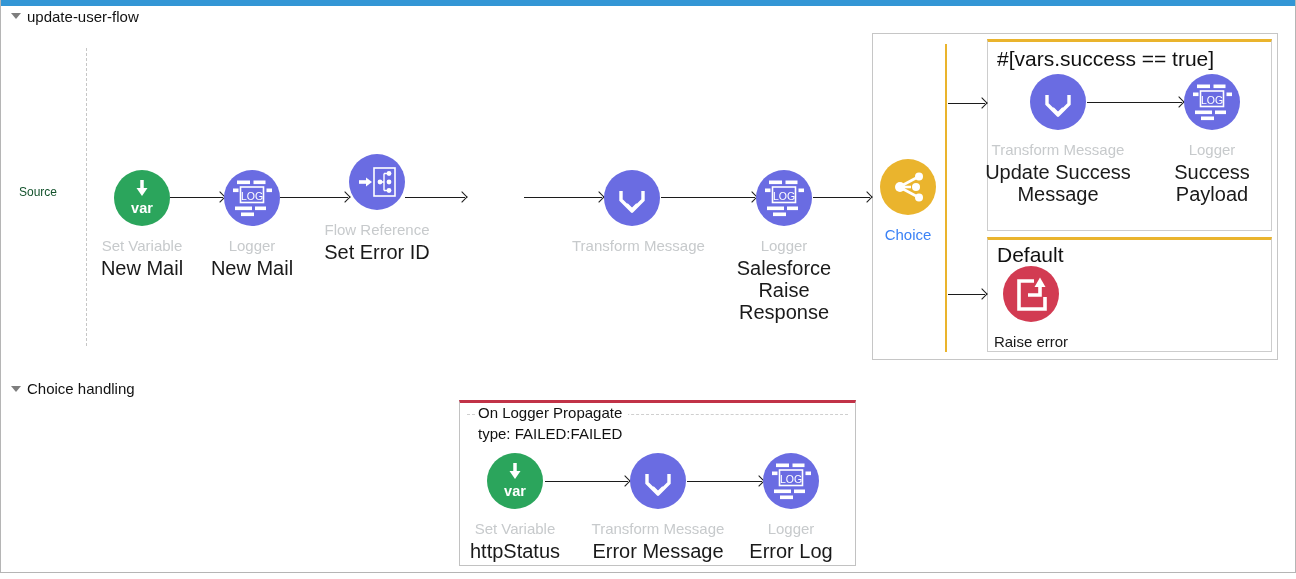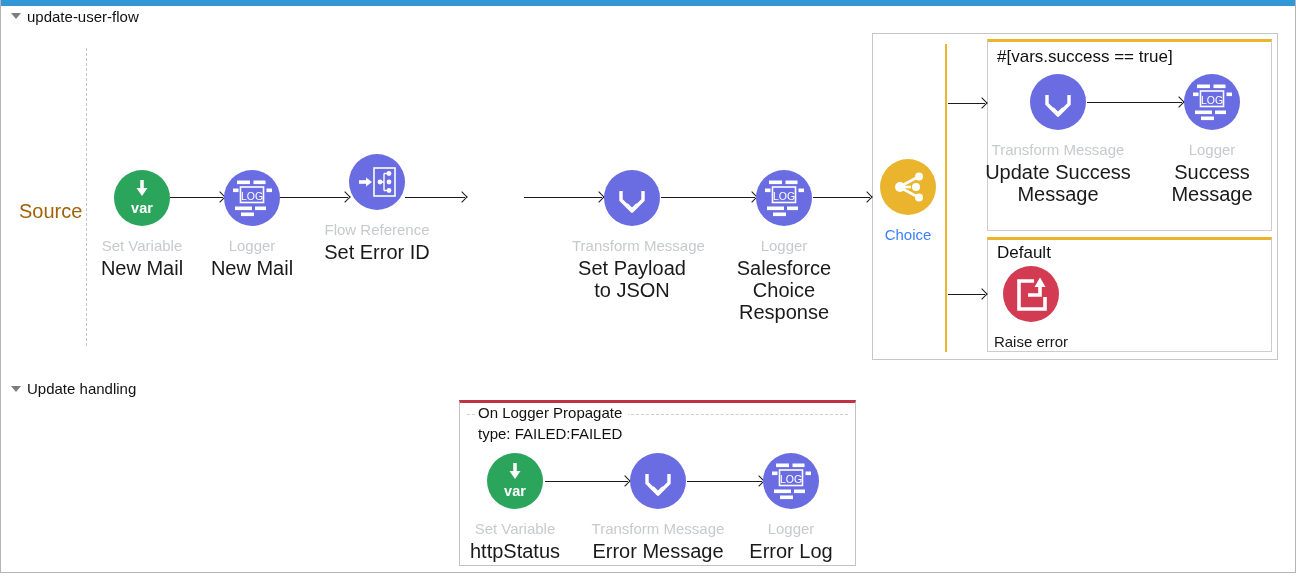--- a/index.html
+++ b/index.html
@@ -11,34 +11,34 @@
     border-left:1px solid #b5b5b5;
     border-right:1px solid #b5b5b5;
     border-bottom:1px solid #b5b5b5;
     font-family:"Liberation Sans","DejaVu Sans",sans-serif;
     overflow:hidden;
     padding-left:29px;
   }
   .topbar{position:absolute;top:0;left:0;right:0;height:6px;background:#3396d5;}
   .tri{width:0;height:0;border-left:5px solid transparent;border-right:5px solid transparent;border-top:6px solid #7e7e7e;position:absolute;cursor:pointer;}
   .sec-title{position:absolute;font-size:15px;color:#121212;}
-  .lane-label{position:absolute;font-size:20px;color:#a16207;margin-top:15px;}
+  .lane-label{position:absolute;font-size:12px;color:#14532d;}
   .dashline-v{position:absolute;width:0;border-left:1px dashed #c6c6c6;}
   .node{position:absolute;text-align:center;z-index:3;}
   .circle{width:56px;height:56px;border-radius:50%;margin:0 auto;display:flex;align-items:center;justify-content:center;cursor:pointer;}
   .circle svg{width:56px;height:56px;display:block;}
   .circle.sf{width:58px;height:58px;background:#fff;border:4px solid #4e6470;box-sizing:border-box;}
   .circle.sf svg{width:42px;height:28px;}
   .type{margin-top:9px;font-size:15px;color:#c7cacc;line-height:22px;white-space:nowrap;}
   .name{font-size:20px;color:#1a1a1a;line-height:22px;margin-top:0;}
   .arrow{position:absolute;height:1px;background:#1c1c1c;z-index:2;}
   .arrow::after{content:"";position:absolute;right:-1px;top:-4px;width:7px;height:7px;border-top:1px solid #1c1c1c;border-right:1px solid #1c1c1c;transform:rotate(45deg);}
   .scope{position:absolute;background:#fff;border:1px solid #c6c6c6;box-sizing:border-box;z-index:1;}
   .branch{position:absolute;background:#fff;border:1px solid #cdcdcd;border-top:3px solid #eab42d;box-sizing:border-box;z-index:1;}
-  .branch-label{position:absolute;font-size:17px;color:#111;z-index:2;}
+  .branch-label{position:absolute;font-size:21px;color:#111;z-index:2;}
   .gold-line{position:absolute;width:2px;background:#eab42d;z-index:1;}
   .errbox{position:absolute;background:#fff;border:1px solid #c2c2c2;border-top:3px solid #c13247;box-sizing:border-box;z-index:1;}
   .errbox-title{position:absolute;font-size:15px;color:#111;background:#fff;padding:0 6px 0 2px;z-index:3;}
   .errbox-sub{position:absolute;font-size:15px;color:#111;z-index:3;}
   .dashline-h{position:absolute;height:0;border-top:1px dashed #cfcfcf;z-index:2;}
   .defs{position:absolute;width:0;height:0;overflow:hidden;}
 </style>
 </head>
 <body>
 
@@ -153,31 +153,30 @@
   </div>
 
 
   <div class="node" style="left:571px;top:170px;width:120px">
     <div class="circle" style="background:#6a6ce2">
         <svg viewBox="0 0 56 56">
           <use href="#sym-transform"></use>
         </svg>
       </div>
     <div class="type">Transform Message</div>
-    <div class="name">Set Payload to JSON</div>
   </div>
 
   <div class="node" style="left:733px;top:170px;width:100px">
     <div class="circle" style="background:#6a6ce2">
         <svg viewBox="0 0 56 56">
           <use href="#sym-logger"></use>
         </svg>
       </div>
     <div class="type">Logger</div>
-    <div class="name">Salesforce Choice Response</div>
+    <div class="name">Salesforce Raise Response</div>
   </div>
 
   <div class="arrow" style="left:169px;top:197px;width:53px"></div>
   <div class="arrow" style="left:279px;top:197px;width:68px"></div>
   <div class="arrow" style="left:404px;top:197px;width:60px"></div>
   <div class="arrow" style="left:523px;top:197px;width:78px"></div>
   <div class="arrow" style="left:660px;top:197px;width:94px"></div>
   <div class="arrow" style="left:812px;top:197px;width:57px"></div>
 
   <div class="scope" style="left:871px;top:33px;width:406px;height:327px"></div>
@@ -205,42 +204,42 @@
     <div class="name">Update Success Message</div>
   </div>
 
   <div class="node" style="left:1156px;top:74px;width:110px">
     <div class="circle" style="background:#6a6ce2">
         <svg viewBox="0 0 56 56">
           <use href="#sym-logger"></use>
         </svg>
       </div>
     <div class="type">Logger</div>
-    <div class="name">Success Message</div>
+    <div class="name">Success Payload</div>
   </div>
 
   <div class="arrow" style="left:947px;top:103px;width:37px"></div>
   <div class="arrow" style="left:1086px;top:102px;width:95px"></div>
 
   <div class="branch" style="left:986px;top:237px;width:285px;height:115px"></div>
   <div class="branch-label" style="left:996px;top:243px">Default</div>
 
   <div class="node" style="left:975px;top:266px;width:110px">
     <div class="circle" style="background:#d23b52">
         <svg viewBox="0 0 56 56">
           <use href="#sym-raise"></use>
         </svg>
       </div>
     <div class="type" style="color:#1a1a1a">Raise error</div>
   </div>
 
   <div class="arrow" style="left:947px;top:294px;width:37px"></div>
 
   <div class="tri" style="left:10px;top:386px"></div>
-  <div class="sec-title" style="left:26px;top:380px">Update handling</div>
+  <div class="sec-title" style="left:26px;top:380px">Choice handling</div>
 
   <div class="errbox" style="left:458px;top:400px;width:397px;height:166px"></div>
   <div class="dashline-h" style="left:466px;top:414px;width:381px"></div>
   <div class="tri" style="left:461px;top:412px;border-left-width:4px;border-right-width:4px;border-top-width:5px"></div>
   <div class="errbox-title" style="left:475px;top:404px">On Logger Propagate</div>
   <div class="errbox-sub" style="left:477px;top:425px">type: FAILED:FAILED</div>
 
   <div class="node" style="left:459px;top:453px;width:110px">
     <div class="circle" style="background:#2ba55c">
         <svg viewBox="0 0 56 56">

